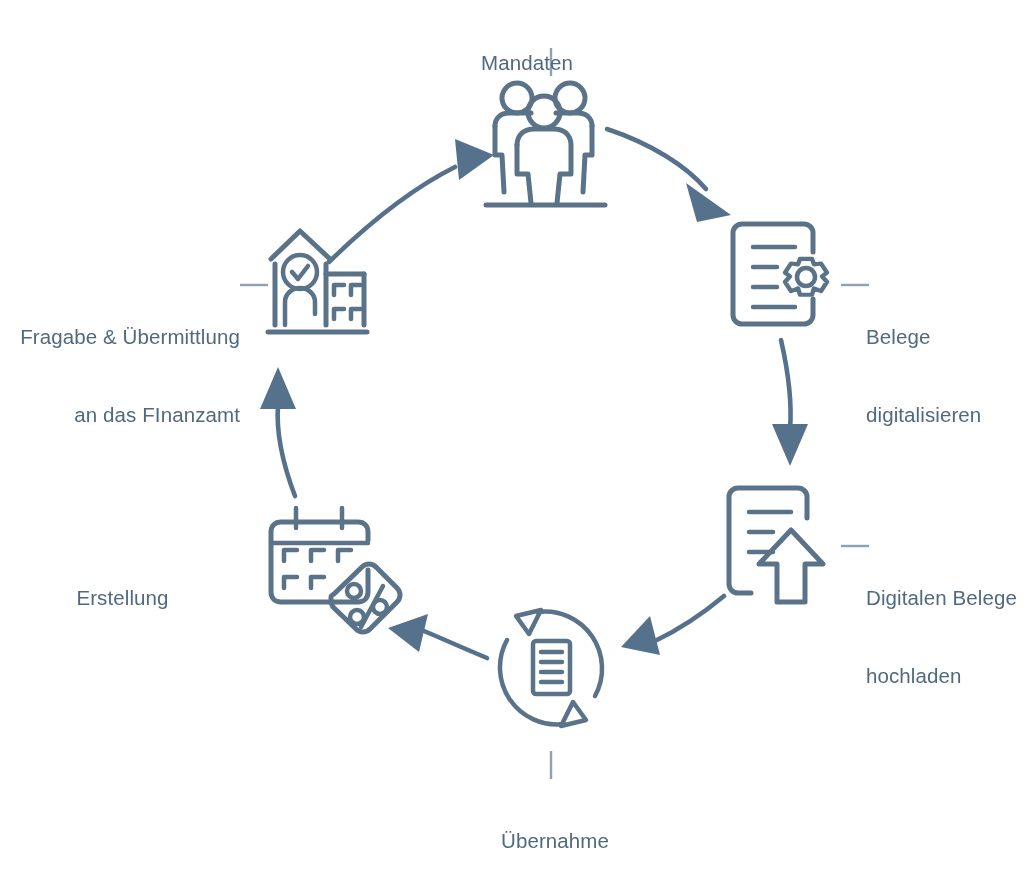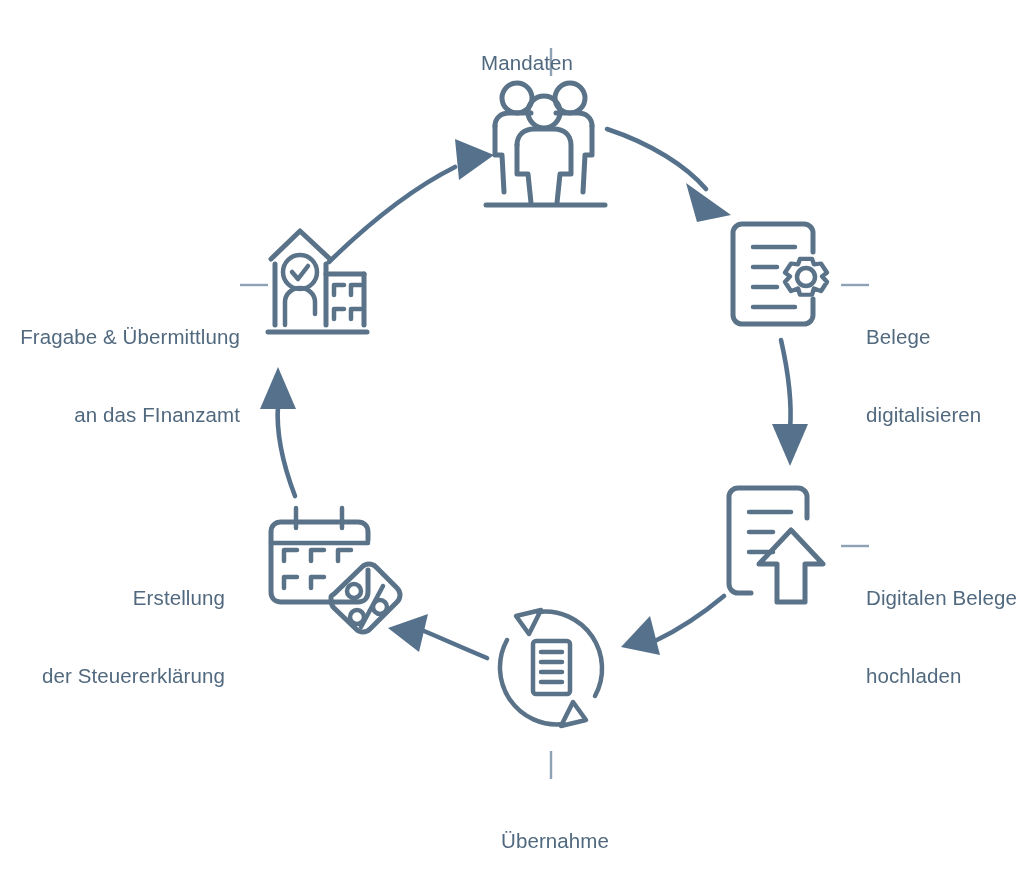--- a/index.html
+++ b/index.html
@@ -35,21 +35,21 @@
     letter-spacing: 0.1px;
   }
   .label.right-align { text-align: right; }
   .label.left-align  { text-align: left; }
   .label.center-align{ text-align: center; }
 
   #label-mandaten    { left: 312px; top: -2px;  width: 430px; }
   #label-digitalisieren { left: 866px; top: 272px; width: 200px; }
   #label-hochladen   { left: 866px; top: 533px; width: 210px; }
   #label-uebernahme  { left: 340px; top: 776px; width: 430px; }
-  #label-erstellung  { left: 20px;  top: 533px; width: 205px; }
+  #label-erstellung  { left: 20px;  top: 533px; width: 205px; text-align: center; }
   #label-finanzamt   { left: -10px; top: 272px; width: 250px; }
 </style>
 </head>
 <body>
 
 <div id="stage">
 
   <svg id="diagram-svg" viewBox="0 0 1024 870">
     <defs>
       <style>
@@ -221,21 +221,20 @@
     <div>hochladen</div>
   </div>
 
   <div class="label center-align" id="label-uebernahme">
     <div>Übernahme</div>
     
   </div>
 
   <div class="label right-align" id="label-erstellung">
     <div>Erstellung</div>
-    <div>der Steuererklärung</div>
   </div>
 
   <div class="label right-align" id="label-finanzamt">
     <div>Fragabe &amp; Übermittlung</div>
     <div>an das FInanzamt</div>
   </div>
 
 </div>
 
 </body></html>

